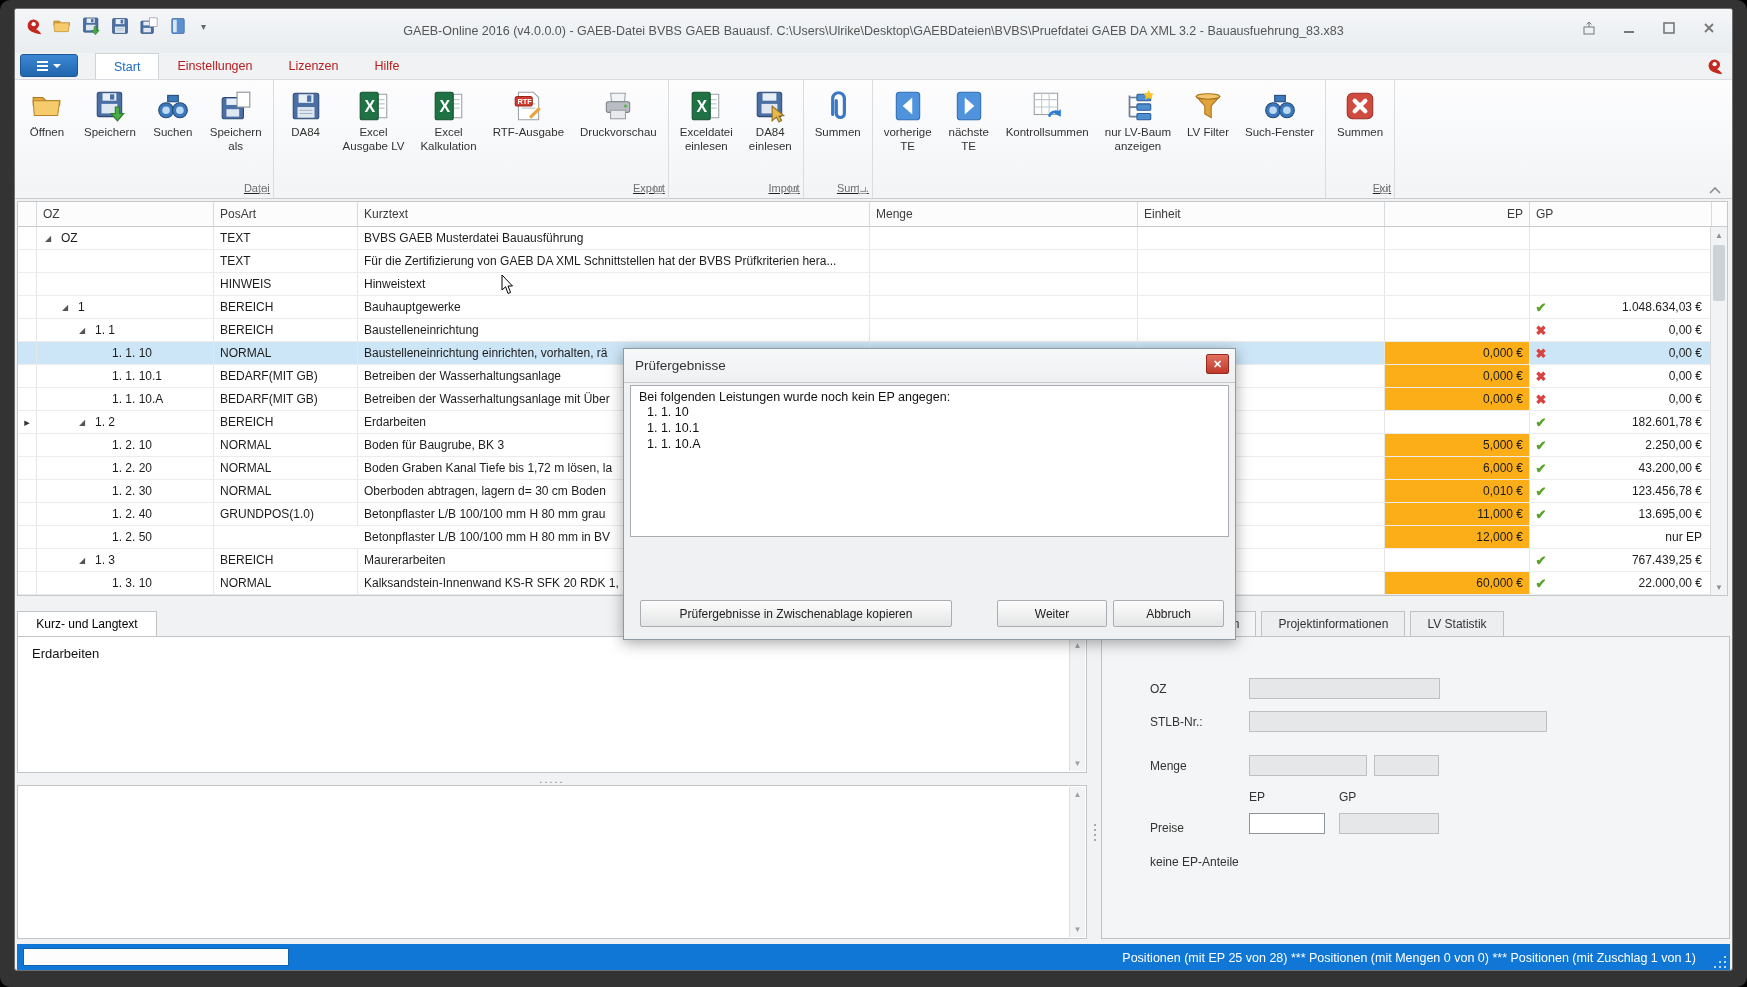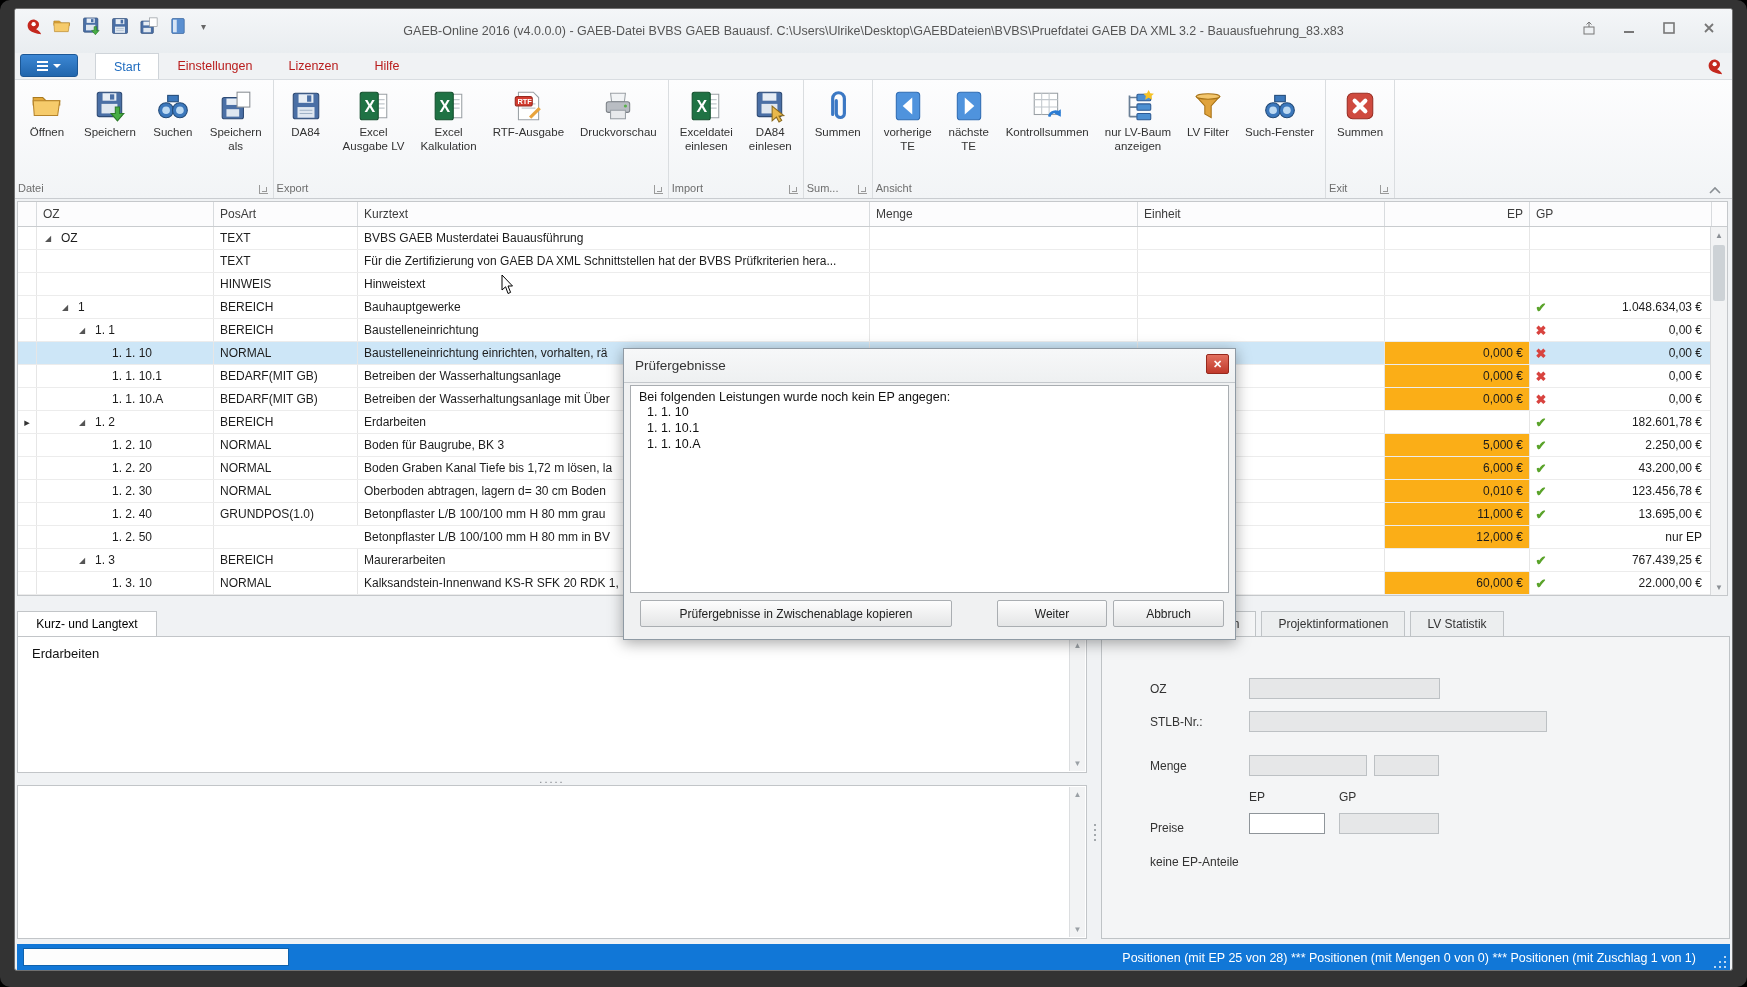--- a/index.html
+++ b/index.html
@@ -34,21 +34,21 @@
   
   .ribbon{position:absolute;left:0;top:70px;width:100%;height:120px;background:linear-gradient(#fdfdfe,#f2f4f6);
           border-top:1px solid #d9dde1;border-bottom:1px solid #c9ccd0;}
   .rgroups{display:flex;height:100%;}
   .rgroup{display:flex;flex-direction:column;border-right:1px solid #dadde0;padding:0 3px;}
   .rbtns{flex:1;display:flex;align-items:flex-start;padding-top:6px;}
   .rbtn{display:flex;flex-direction:column;align-items:center;padding:3px 8px 0 8px;min-width:58px;border-radius:2px;}
   .rbtn .ricon{width:34px;height:34px;margin-bottom:3px;}
   .rbtn .ricon svg{width:100%;height:100%;}
   .rbtn .rlab{font-size:11.5px;line-height:13.5px;color:#333;text-align:center;white-space:nowrap;}
-  .glabelrow{height:20px;display:flex;align-items:center;justify-content:flex-start;position:relative;}
+  .glabelrow{height:20px;display:flex;align-items:center;justify-content:flex-end;position:relative;text-decoration:underline;}
   .glabel{font-size:11px;color:#6d6d6d;}
   .launcher{position:absolute;right:2px;bottom:4px;width:9px;height:9px;border-left:1px solid #9a9a9a;border-bottom:1px solid #9a9a9a;}
   .launcher:after{content:"";position:absolute;right:1px;bottom:1px;width:4px;height:4px;border-right:1px solid #9a9a9a;border-bottom:1px solid #9a9a9a;}
   .ribbon-collapse{position:absolute;right:10px;bottom:4px;width:14px;height:12px;}
   
   .grid{position:absolute;left:2px;top:192px;width:1711px;height:395px;background:#fff;border:1px solid #c5c8cb;font-size:12px;}
   .ghead{display:flex;height:25px;background:#fcfcfd;border-bottom:1px solid #c9cccf;}
   .ghead .hc{display:flex;align-items:center;padding:0 6px;border-right:1px solid #d8dbde;color:#3c3c3c;}
   .grow{display:flex;height:23px;border-bottom:1px solid #ececec;background:#fff;}
   .grow.selected{background:#cde6f7;}
@@ -68,21 +68,21 @@
   .vscroll .thumb{position:absolute;left:2px;top:18px;width:12px;height:56px;background:#cdd2d6;border-radius:2px;}
   
   .dialog{position:absolute;left:608px;top:339px;width:613px;height:292px;background:#f0f1f2;border:1px solid #8f9aa4;
           box-shadow:0 3px 14px rgba(0,0,0,.35);z-index:50;}
   .dtitle{position:absolute;left:0;top:0;right:0;height:34px;border-bottom:1px solid #c4c8cc;
           background:linear-gradient(#f7f8f9,#eef0f1);display:flex;align-items:center;padding-left:11px;
           font-size:13.5px;color:#333;}
   .dclose{position:absolute;right:6px;top:5px;width:23px;height:20px;background:linear-gradient(#e2705f,#c0392b);
           border:1px solid #96291d;border-radius:2px;color:#fff;font-size:11px;font-weight:bold;
           display:flex;align-items:center;justify-content:center;}
-  .dbody{position:absolute;left:6px;top:36px;width:599px;height:208px;background:#fff;border:1px solid #a9adb1;
+  .dbody{position:absolute;left:6px;top:36px;width:599px;height:152px;background:#fff;border:1px solid #a9adb1;
          font-size:12.5px;color:#111;padding:4px 8px;}
   .ditem{padding-left:8px;line-height:16px;}
   .dbuttons{position:absolute;left:0;top:251px;width:100%;height:28px;}
   .dbtn{position:absolute;height:27px;background:linear-gradient(#fdfdfd,#e4e5e6);border:1px solid #aaaeb2;border-radius:2px;
         font-size:12px;color:#222;display:flex;align-items:center;justify-content:center;}
   
   .bl-tab{position:absolute;left:2px;top:602px;width:140px;height:25px;background:#fff;border:1px solid #c2c5c8;border-bottom:none;
           display:flex;align-items:center;justify-content:center;font-size:12px;color:#000000;z-index:2;}
   .panel{position:absolute;left:2px;width:1070px;background:#fff;border:1px solid #c2c5c8;}
   .panel .ptext{position:absolute;left:14px;top:9px;font-size:13px;color:#111;}
@@ -423,23 +423,20 @@
                 <div class="ricon"><svg viewBox="0 0 32 32">
                     <rect x="11" y="6" width="10" height="6" fill="#3c78bc" stroke="#234b79"></rect>
                     <circle cx="9.5" cy="20" r="7" fill="#3c78bc" stroke="#234b79"></circle>
                     <circle cx="22.5" cy="20" r="7" fill="#3c78bc" stroke="#234b79"></circle>
                     <circle cx="9.5" cy="20" r="3.6" fill="#bcd9f2"></circle>
                     <circle cx="22.5" cy="20" r="3.6" fill="#bcd9f2"></circle>
                   </svg></div>
                 <div class="rlab">Such-Fenster</div>
               </div>
             </div>
-            <div class="glabelrow">
-              <div class="glabel">Ansicht</div>
-            </div>
           </div>
           <div class="rgroup">
             <div class="rbtns">
               <div class="rbtn">
                 <div class="ricon"><svg viewBox="0 0 32 32">
                     <rect x="4" y="4" width="24" height="24" rx="5" fill="#cf4a3f" stroke="#992e24"></rect>
                     <path d="M11 11 L21 21 M21 11 L11 21" stroke="#fff" stroke-width="4" stroke-linecap="round"></path>
                   </svg></div>
                 <div class="rlab">Summen</div>
               </div>

